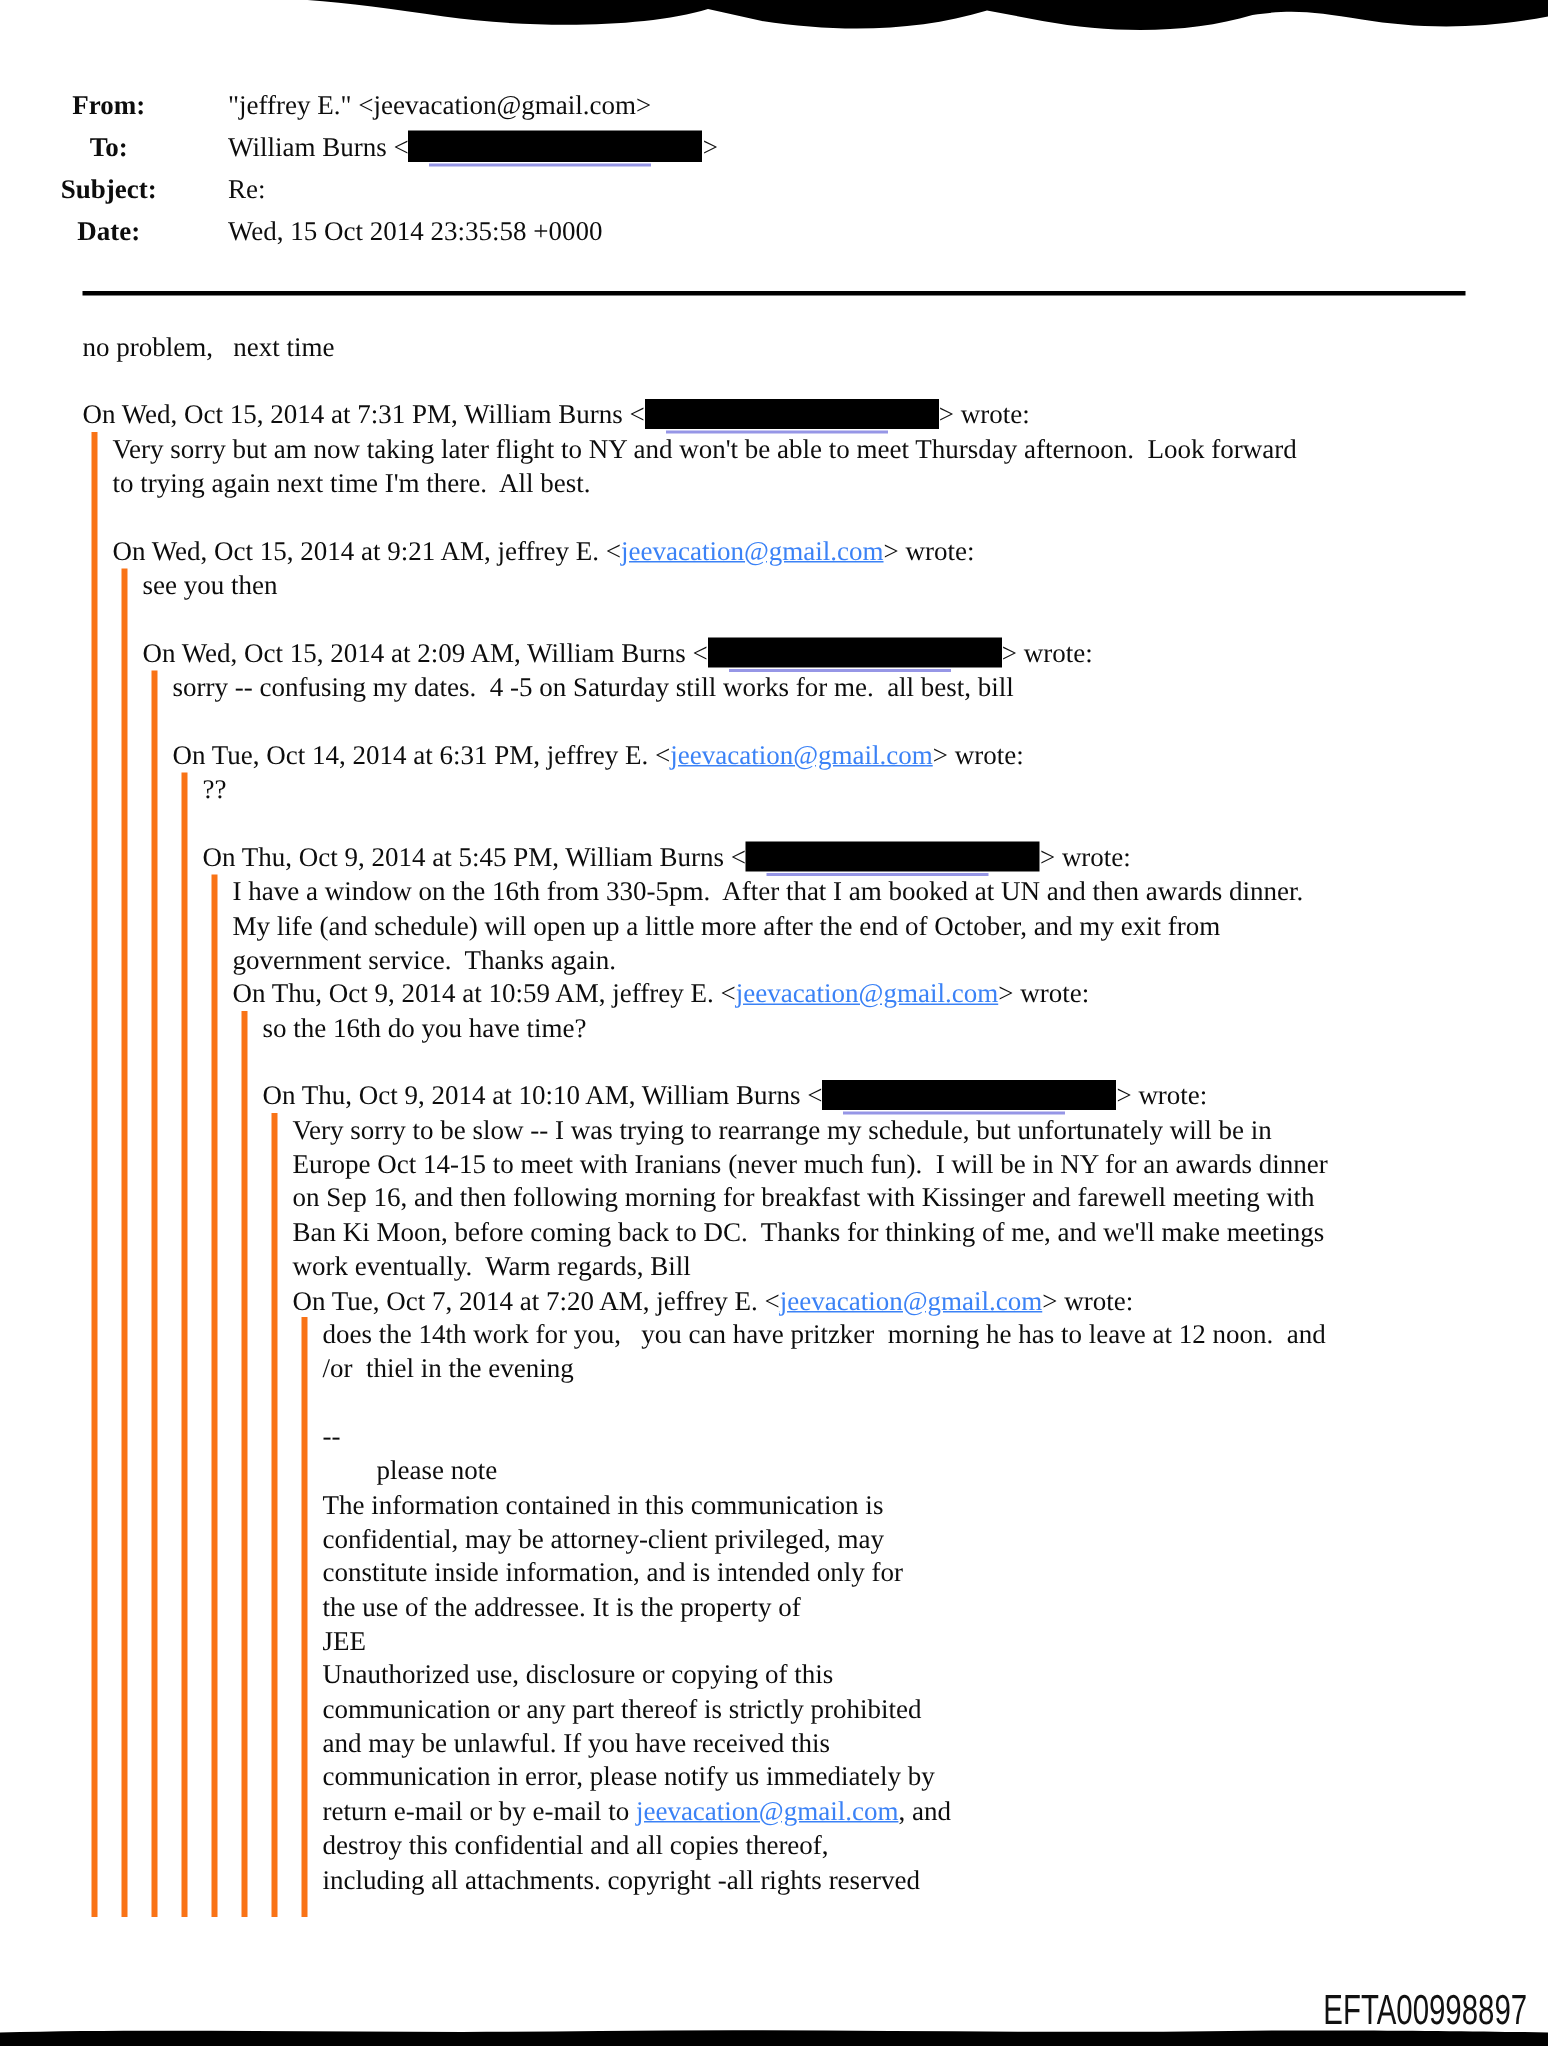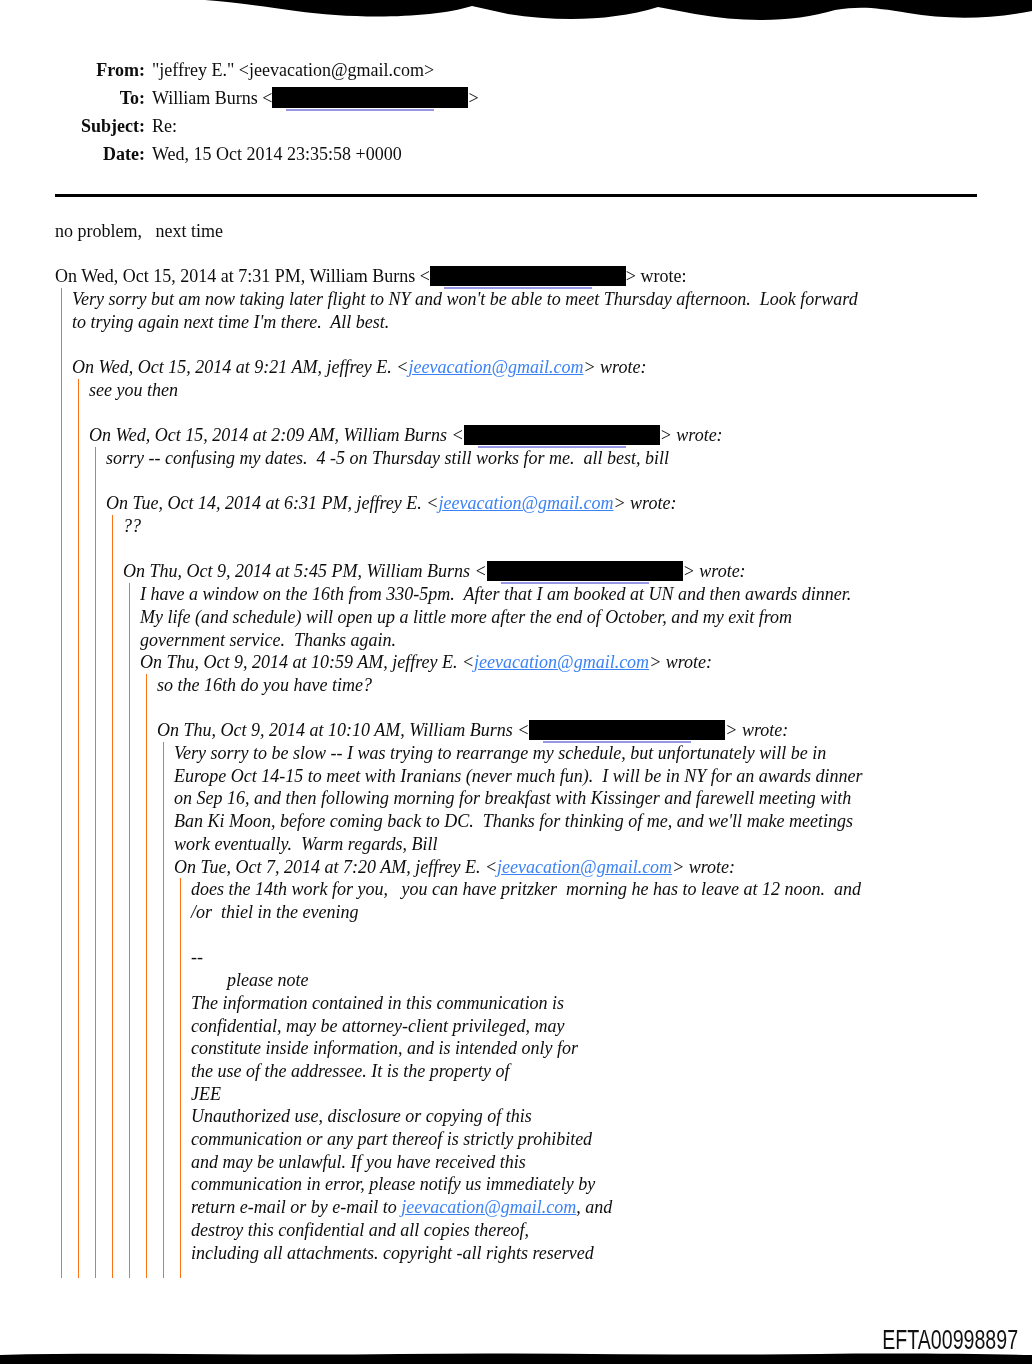--- a/index.html
+++ b/index.html
@@ -9,30 +9,30 @@
     background:#ffffff; overflow:hidden;
     font-family:"Liberation Serif","DejaVu Serif",serif;
     color:#0d0d0d; font-size:18px;
   }
   
   .scan-top { position:absolute; top:0; left:0; }
   .scan-bottom { position:absolute; bottom:0; left:0; }
   
   .header { padding-top:56px; }
   .hrow { display:flex; line-height:28px; white-space:pre; }
-  .hlabel { width:145px; text-align:right; font-weight:bold; }
+  .hlabel { width:145px; text-align:center; font-weight:bold; }
   .hval { padding-left:7px; }
   .divider {
     border:none; border-top:3px solid #000;
     margin:26px 0 0 55px; width:922px;
   }
   
   .emailbody { margin:23px 42px 0 55px; line-height:22.7px; }
   .line { white-space:pre; min-height:22.7px; }
-  .q { margin-left:6px; border-left:1px solid #f97316; padding-left:10px;font-style:italic; }
+  .q { margin-left:6px; border-left:4px solid #f97316; padding-left:10px; }
   .q-last { padding-bottom:14px; }
   a.link { color:#3b82f6; text-decoration:underline; cursor:pointer; }
   
   .redact {
     display:inline-block; width:196px; height:20px;
     background:#000; vertical-align:-4px; position:relative;
   }
   .redact.hdr { width:196px; height:21px; }
   .redact::after {
     content:""; position:absolute; left:14px; right:34px; bottom:-3px;
@@ -82,21 +82,21 @@
       <div class="line">to trying again next time I'm there.  All best.</div>
       <div class="line"></div>
       <div class="line"><span>On Wed, Oct 15, 2014 at 9:21 AM, jeffrey E. &lt;</span><a class="link">jeevacation@gmail.com</a><span>&gt; wrote:</span></div>
 
       <div class="q">
         <div class="line">see you then</div>
         <div class="line"></div>
         <div class="line"><span>On Wed, Oct 15, 2014 at 2:09 AM, William Burns &lt;</span><span class="redact"></span><span>&gt; wrote:</span></div>
 
         <div class="q">
-          <div class="line">sorry -- confusing my dates.  4 -5 on Thursday still works for me.  all best, bill</div>
+          <div class="line">sorry -- confusing my dates.  4 -5 on Saturday still works for me.  all best, bill</div>
           <div class="line"></div>
           <div class="line"><span>On Tue, Oct 14, 2014 at 6:31 PM, jeffrey E. &lt;</span><a class="link">jeevacation@gmail.com</a><span>&gt; wrote:</span></div>
 
           <div class="q">
             <div class="line">??</div>
             <div class="line"></div>
             <div class="line"><span>On Thu, Oct 9, 2014 at 5:45 PM, William Burns &lt;</span><span class="redact"></span><span>&gt; wrote:</span></div>
 
             <div class="q">
               <div class="line">I have a window on the 16th from 330-5pm.  After that I am booked at UN and then awards dinner.</div>

